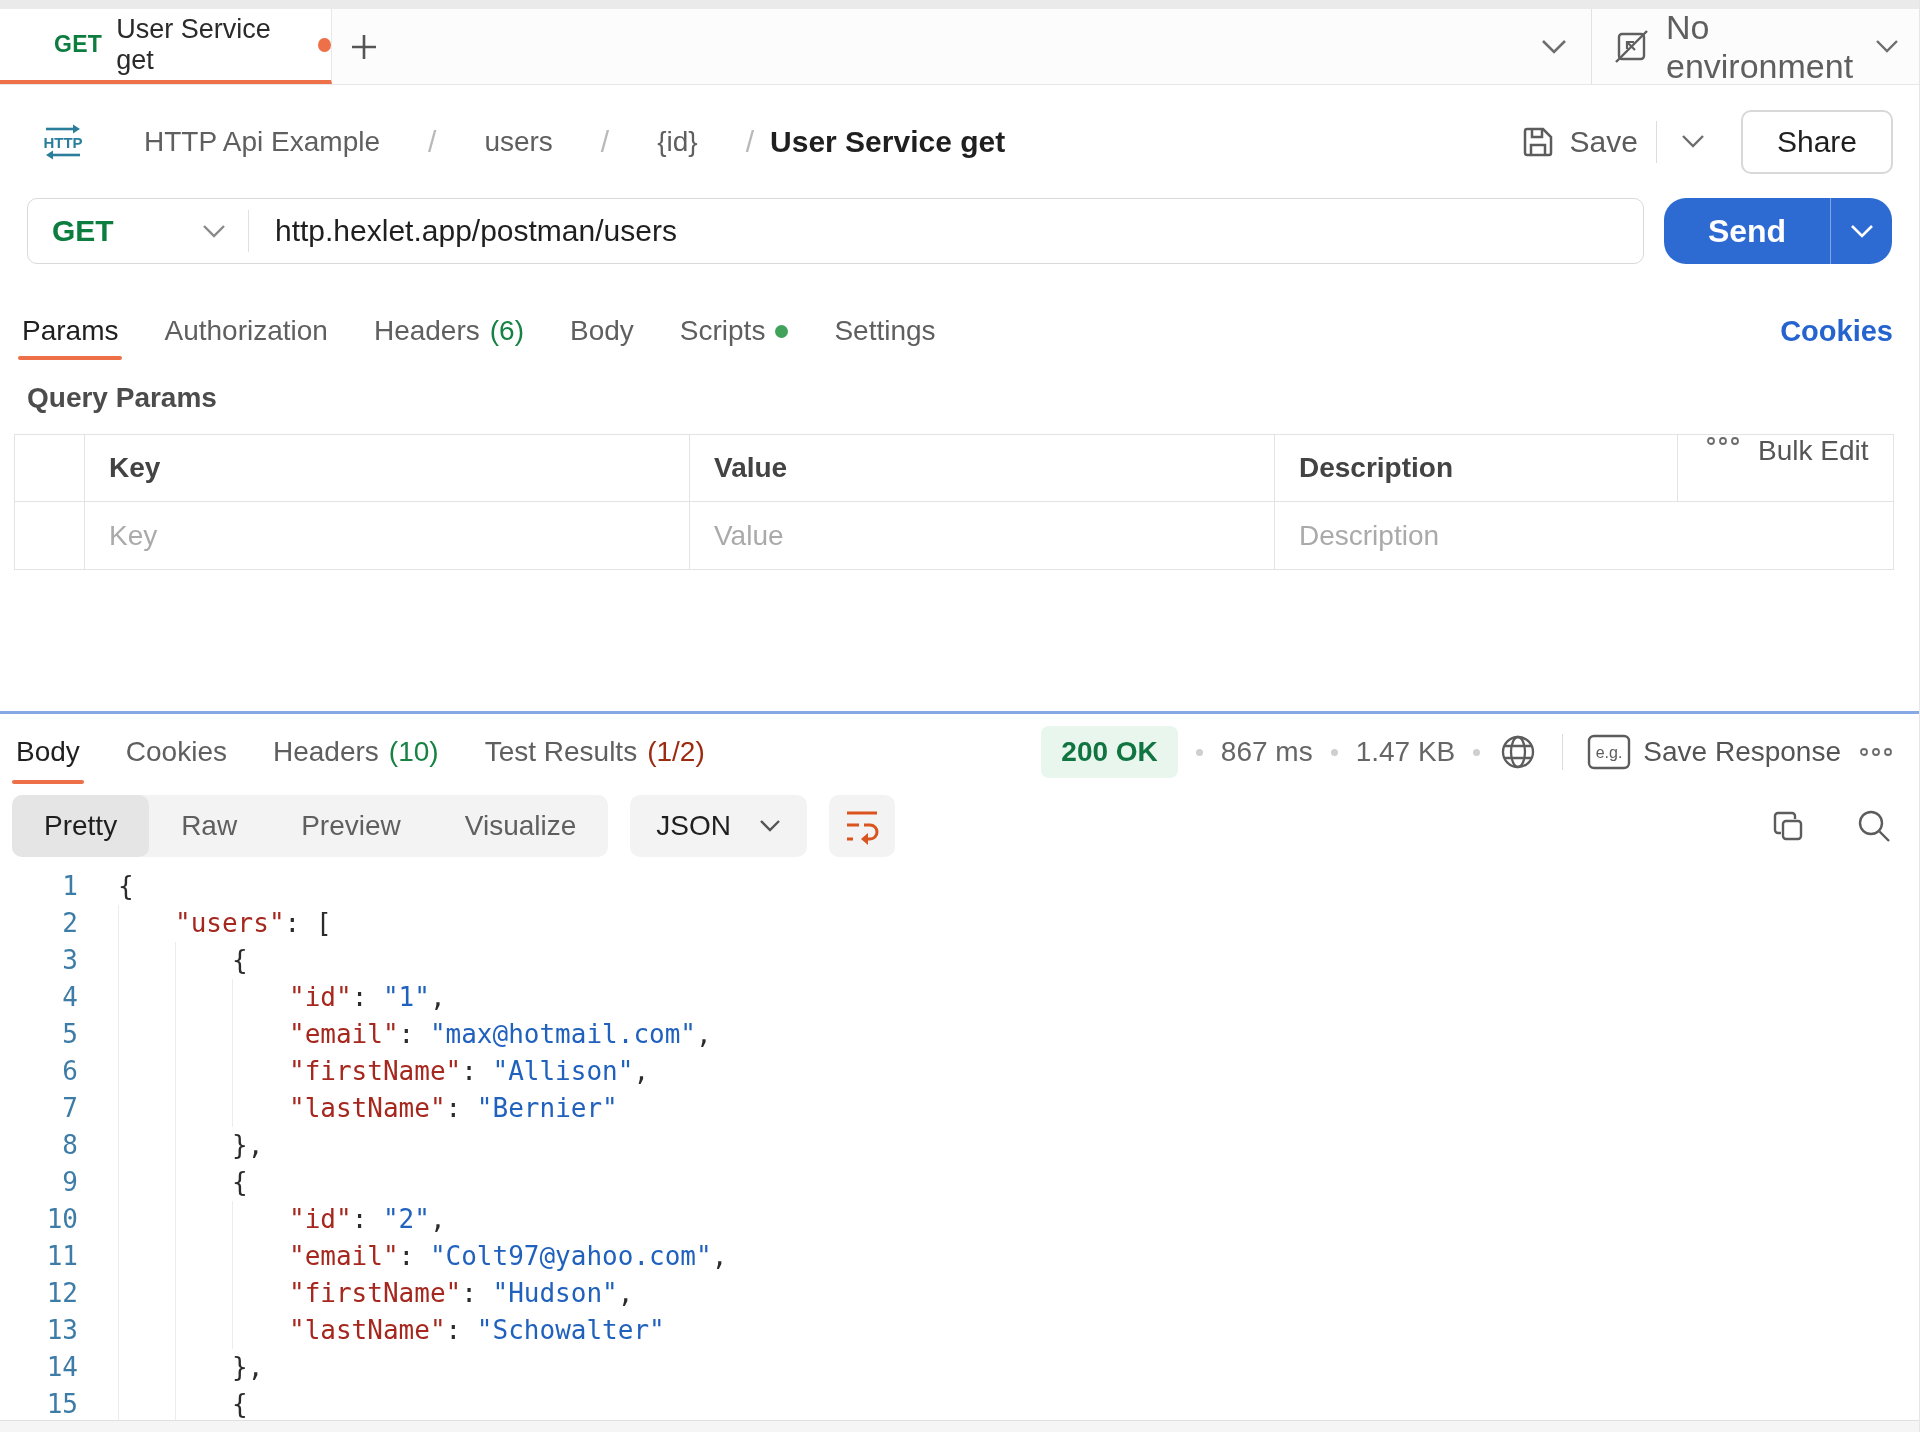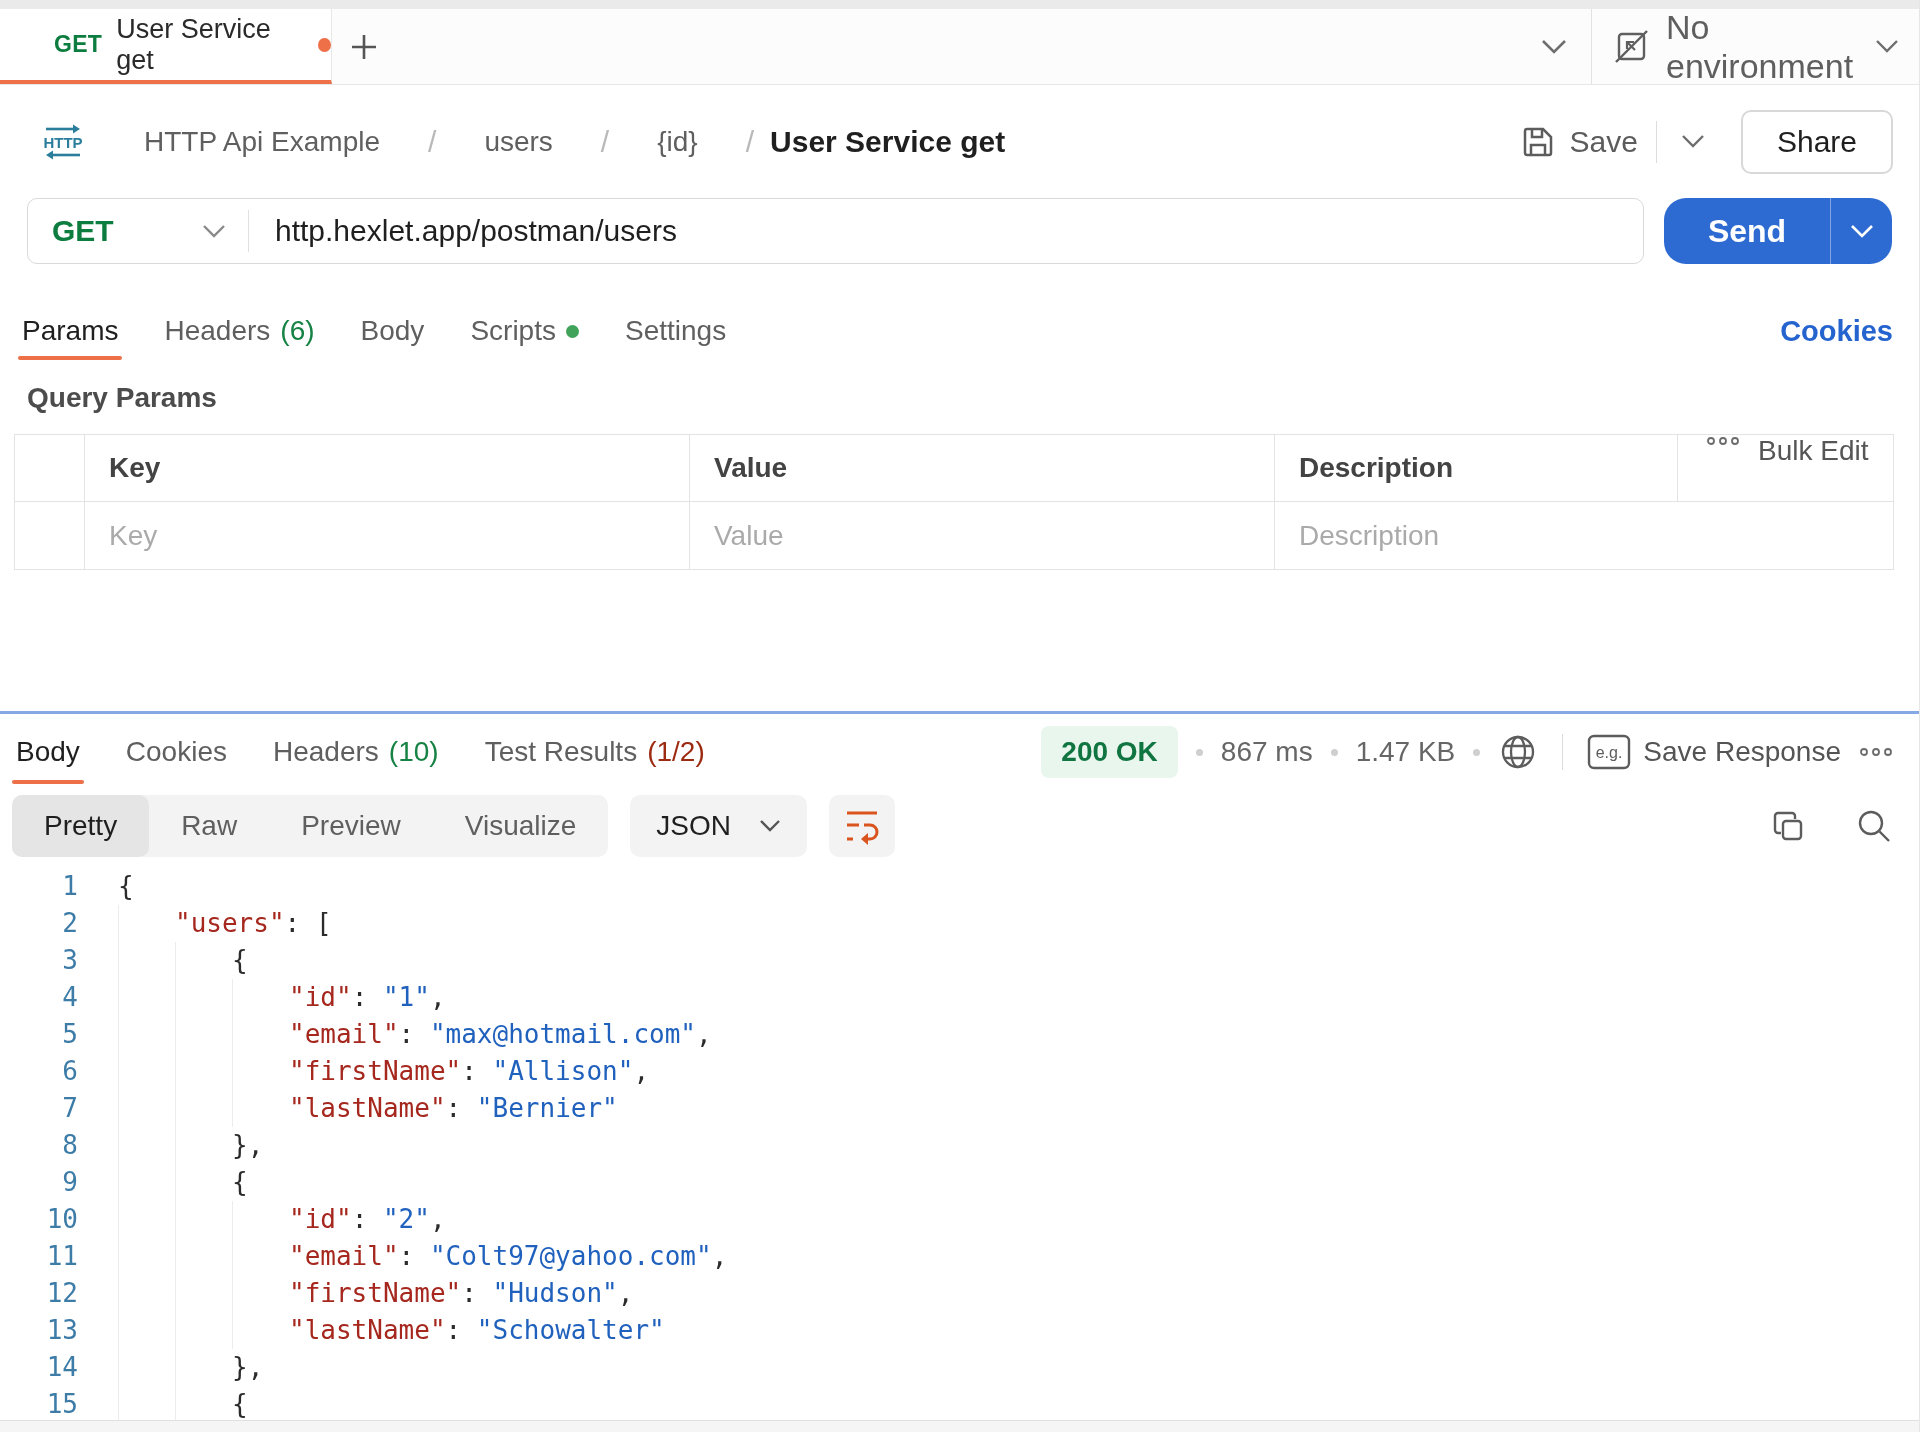--- a/index.html
+++ b/index.html
@@ -234,20 +234,23 @@
           </svg>
       </span>
     </div>
   </div>
 
   <div class="rtabs">
     <div class="rtab active">
       <span>Params</span>
     </div>
     <div class="rtab">
+      <span>Authorization</span>
+    </div>
+    <div class="rtab">
       <span>Headers</span>
       <span class="cnt">(6)</span>
     </div>
     <div class="rtab">
       <span>Body</span>
     </div>
     <div class="rtab">
       <span>Scripts</span>
       <span class="green-dot"></span>
     </div>

